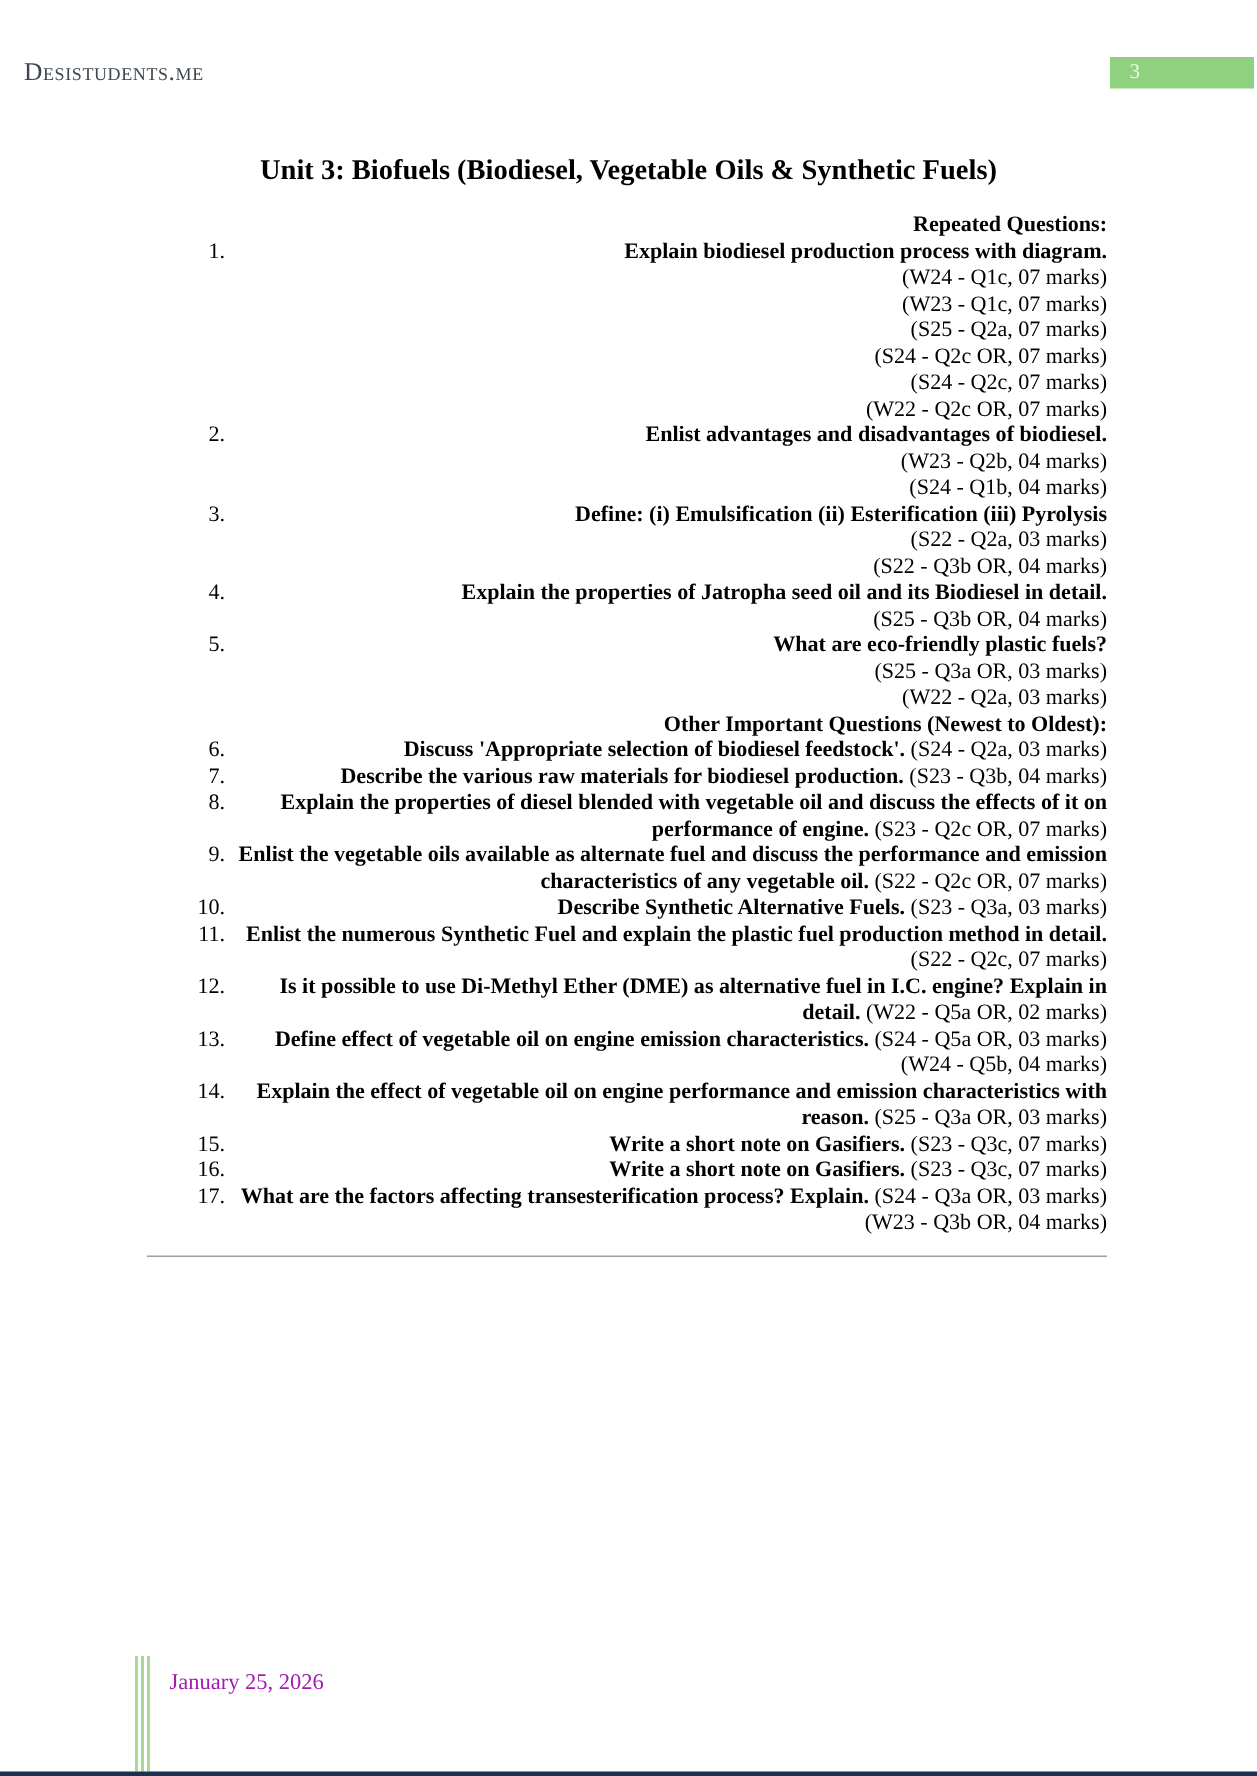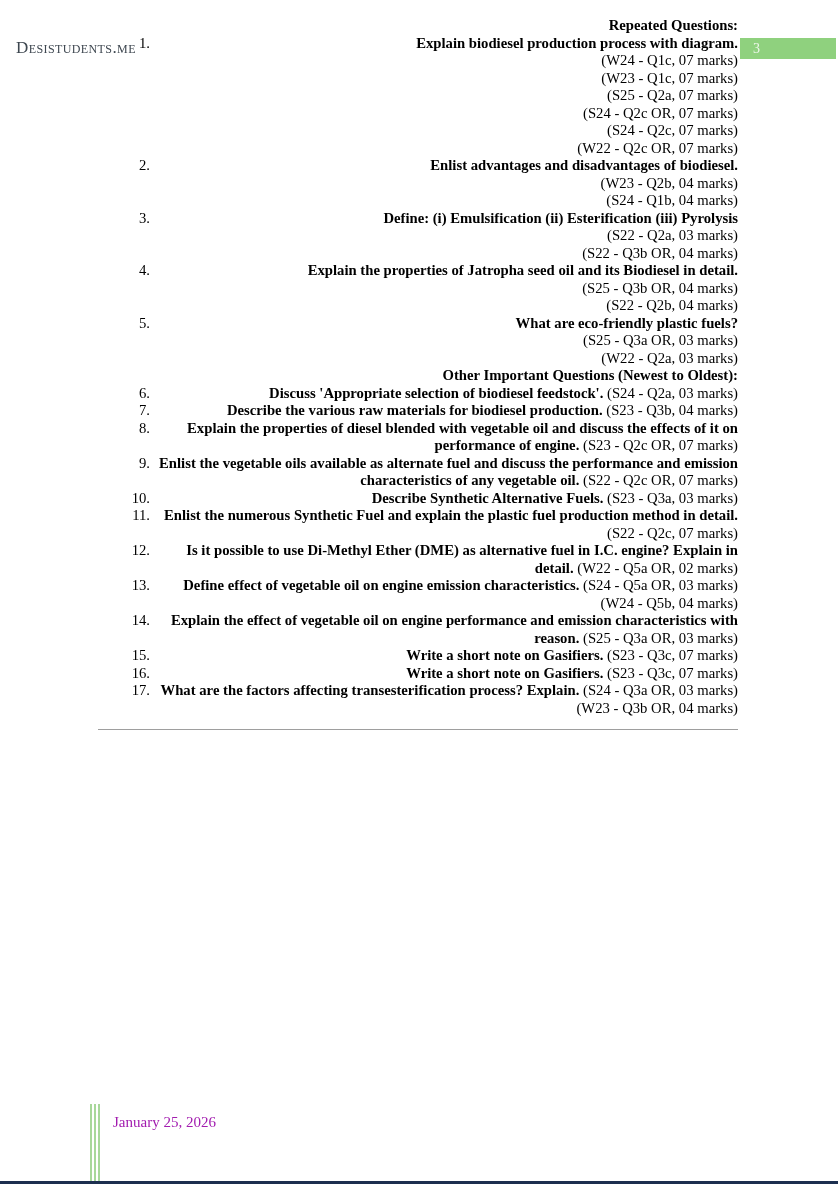--- a/index.html
+++ b/index.html
@@ -107,38 +107,39 @@
 </head>
 <body>
 
 <div class="page">
 
   <div class="hdr">
     <span class="site-name">Desistudents.me</span>
     <span class="badge">3</span>
   </div>
 
+  <h1 class="title">Unit 3: Biofuels (Biodiesel, Vegetable Oils &amp; Synthetic Fuels)</h1>
 
   <div class="content" id="content">
       <h2 class="section-heading">Repeated Questions:</h2>
       <div class="qitem">
         <span class="qnum">1.</span>
         <div class="qbody"><b class="qtext">Explain biodiesel production process with diagram.</b><div class="marks-line">(W24 - Q1c, 07 marks)</div><div class="marks-line">(W23 - Q1c, 07 marks)</div><div class="marks-line">(S25 - Q2a, 07 marks)</div><div class="marks-line">(S24 - Q2c OR, 07 marks)</div><div class="marks-line">(S24 - Q2c, 07 marks)</div><div class="marks-line">(W22 - Q2c OR, 07 marks)</div></div>
       </div>
       <div class="qitem">
         <span class="qnum">2.</span>
         <div class="qbody"><b class="qtext">Enlist advantages and disadvantages of biodiesel.</b><div class="marks-line">(W23 - Q2b, 04 marks)</div><div class="marks-line">(S24 - Q1b, 04 marks)</div></div>
       </div>
       <div class="qitem">
         <span class="qnum">3.</span>
         <div class="qbody"><b class="qtext">Define: (i) Emulsification (ii) Esterification (iii) Pyrolysis</b><div class="marks-line">(S22 - Q2a, 03 marks)</div><div class="marks-line">(S22 - Q3b OR, 04 marks)</div></div>
       </div>
       <div class="qitem">
         <span class="qnum">4.</span>
-        <div class="qbody"><b class="qtext">Explain the properties of Jatropha seed oil and its Biodiesel in detail.</b><div class="marks-line">(S25 - Q3b OR, 04 marks)</div><div class="marks-line">(S22 - Q2b, 04 marks)</div></div>
+        <div class="qbody"><b class="qtext">Explain the properties of Jatropha seed oil and its Biodiesel in detail.</b><div class="marks-line">(S25 - Q3b OR, 04 marks)</div></div>
       </div>
       <div class="qitem">
         <span class="qnum">5.</span>
         <div class="qbody"><b class="qtext">What are eco-friendly plastic fuels?</b><div class="marks-line">(S25 - Q3a OR, 03 marks)</div><div class="marks-line">(W22 - Q2a, 03 marks)</div></div>
       </div>
       <h2 class="section-heading">Other Important Questions (Newest to Oldest):</h2>
       <div class="qitem">
         <span class="qnum">6.</span>
         <div class="qbody"><b class="qtext">Discuss 'Appropriate selection of biodiesel feedstock'.</b> <span class="marks-inline">(S24 - Q2a, 03 marks)</span></div>
       </div>

